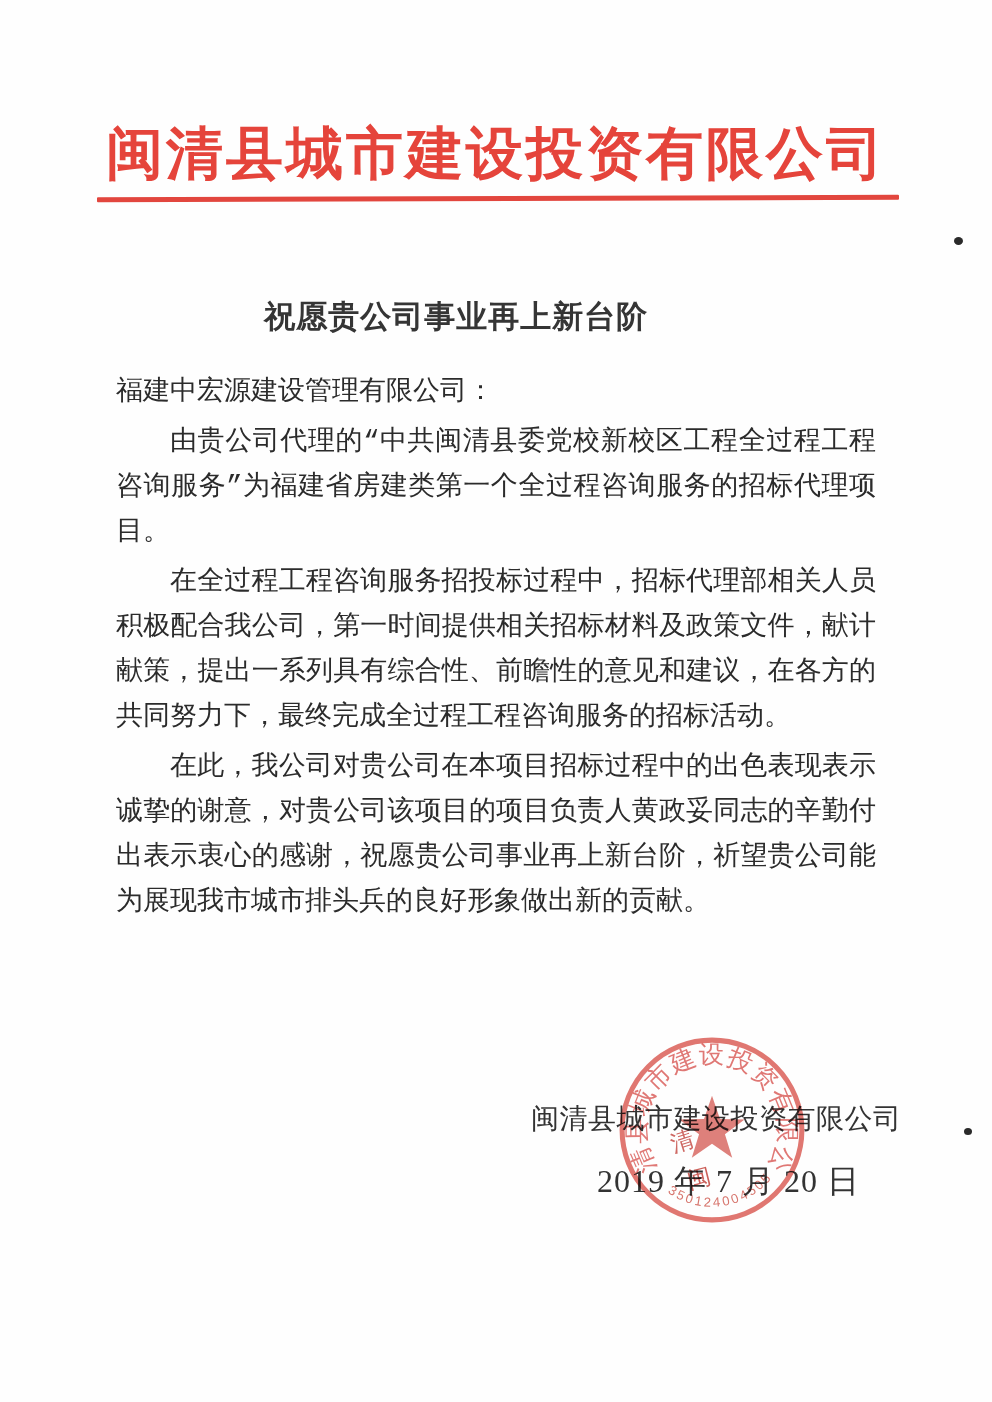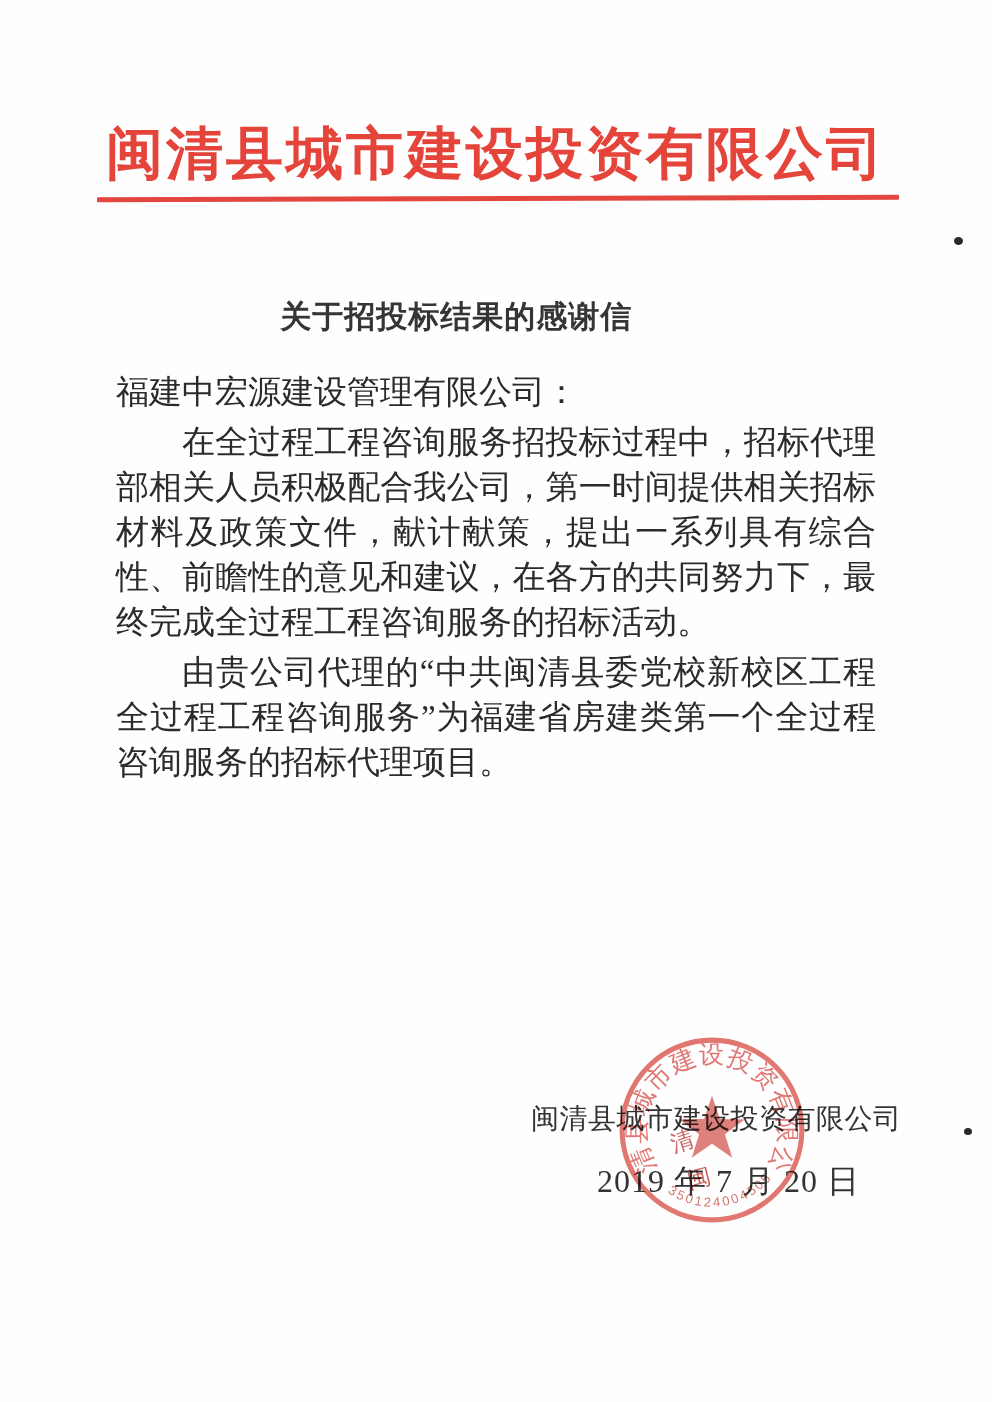--- a/index.html
+++ b/index.html
@@ -55,26 +55,27 @@
     font-family: "Liberation Sans", "DejaVu Sans", sans-serif;
     letter-spacing: 1px;
   }
 
   
   .letter-body {
     position: absolute;
     top: 370px;
     left: 116px;
     width: 760px;
-    font-size: 33px;
+    font-size: 27px;
     line-height: 45px;
     text-align: justify;
     text-justify: inter-character;
     word-break: break-all;
     color: #2b2b2b;
+    font-family: Liberation Mono, monospace;
   }
   .letter-body p {
     margin: 5px 0 0 0;
     text-indent: 2em;
   }
   .letter-body p.salutation {
     margin-top: 0;
     text-indent: 0;
   }
 
@@ -120,26 +121,27 @@
   .speck-2 { left: 964px; top: 1128px; width: 8px; height: 7px; }
 </style>
 </head>
 <body>
 
 <div class="page">
 
   <div class="letterhead">闽清县城市建设投资有限公司</div>
   <div class="header-divider"></div>
 
-  <div class="letter-title">关于招投标结果的感谢信</div>
+  <div class="letter-title">祝愿贵公司事业再上新台阶</div>
 
   <div class="letter-body">
     <p class="salutation">福建中宏源建设管理有限公司：</p>
+    <p>由贵公司代理的“中共闽清县委党校新校区工程全过程工程咨询服务”为福建省房建类第一个全过程咨询服务的招标代理项目。</p>
     <p>在全过程工程咨询服务招投标过程中，招标代理部相关人员积极配合我公司，第一时间提供相关招标材料及政策文件，献计献策，提出一系列具有综合性、前瞻性的意见和建议，在各方的共同努力下，最终完成全过程工程咨询服务的招标活动。</p>
-    <p>由贵公司代理的“中共闽清县委党校新校区工程全过程工程咨询服务”为福建省房建类第一个全过程咨询服务的招标代理项目。</p>
+    <p>在此，我公司对贵公司在本项目招标过程中的出色表现表示诚挚的谢意，对贵公司该项目的项目负责人黄政妥同志的辛勤付出表示衷心的感谢，祝愿贵公司事业再上新台阶，祈望贵公司能为展现我市城市排头兵的良好形象做出新的贡献。</p>
   </div>
 
   <div class="signature-company">闽清县城市建设投资有限公司</div>
   <div class="signature-date">2019 年 7 月 20 日</div>
 
   <svg class="company-seal" viewBox="0 0 200 200">
 
     <circle cx="100" cy="100" r="89" fill="none" stroke="#da564e" stroke-width="5" opacity="0.88"></circle>
 
     <defs>

